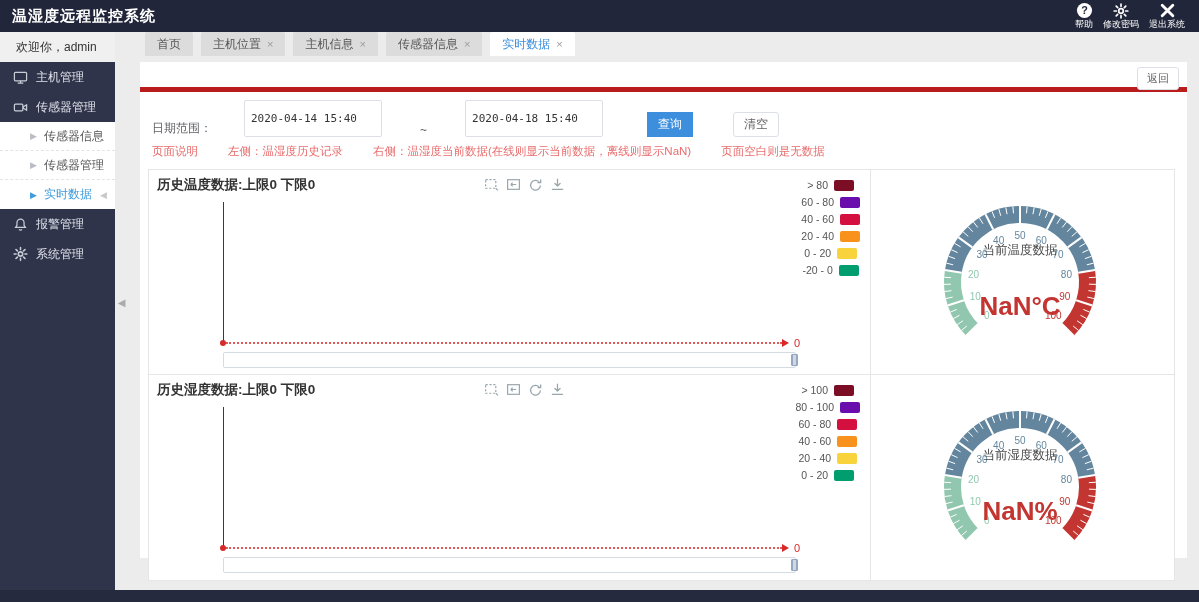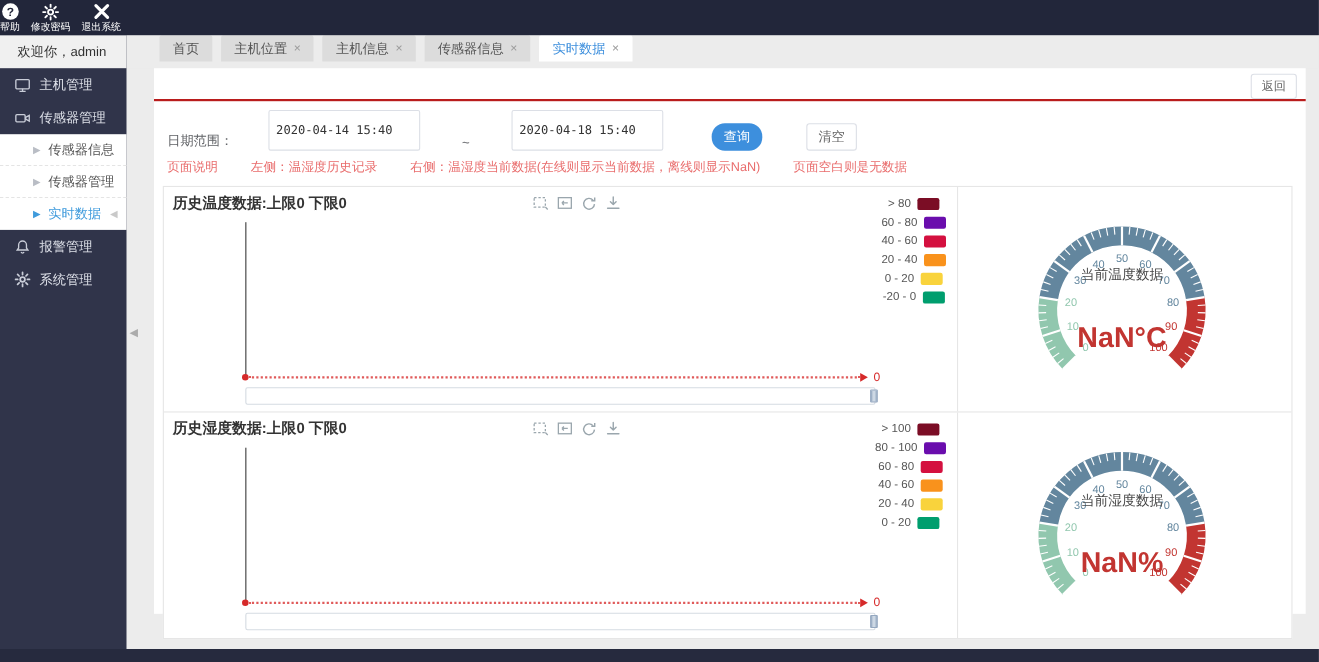--- a/index.html
+++ b/index.html
@@ -36,29 +36,29 @@
     display:flex; align-items:center; justify-content:center; color:#ababab; font-size:10px; cursor:pointer; }
 
   .main { flex:1; display:flex; flex-direction:column; }
   .tabbar { height:30px; background:#ececec; display:flex; align-items:flex-start; padding-left:30px; gap:8px; }
   .tab { height:24px; background:#dcdcdc; color:#555; font-size:12px; display:flex; align-items:center;
     padding:0 12px; gap:6px; border-radius:2px 2px 0 0; cursor:pointer; white-space:nowrap; }
   .tab.active { background:#fff; color:#3d8fdd; }
   .tab .close { color:#9c9c9c; font-size:11px; cursor:pointer; }
 
   .panel { background:#fff; width:1047px; margin-left:25px; height:496px; position:relative; }
-  .panel-toolbar { height:30px; border-bottom:2px solid #b91c1c; position:relative; }
+  .panel-toolbar { height:30px; border-bottom:5px solid #b91c1c; position:relative; }
   .back-btn { position:absolute; right:8px; top:5px; font-size:11px; color:#666; background:#fff;
     border:1px solid #dcdfe6; border-radius:3px; padding:3px 9px; cursor:pointer; }
 
   .filter-row { display:flex; align-items:flex-end; margin:8px 0 0 12px; font-size:12px; color:#606266;gap:32px; }
   .filter-row .sep { margin:0 6px; color:#606266; }
   .date-input { width:138px; height:37px; border:1px solid #dcdfe6; border-radius:2px;
     font-family:"DejaVu Sans Mono","Liberation Mono",monospace; font-size:11px; color:#333; padding:0 6px; }
-  .btn-primary { margin-left:12px; background:#3d8fdd; color:#fff; border:none; border-radius:12px;
+  .btn-primary { margin-left:12px; background:#3d8fdd; color:#fff; border:none; border-radius:0;
     font-size:12px; padding:4px 11px; cursor:pointer; }
   .btn-plain { margin-left:8px; background:#fff; color:#666; border:1px solid #dcdfe6; border-radius:3px;
     font-size:12px; padding:3px 10px; cursor:pointer; }
 
   .notice { margin:7px 0 0 12px; font-size:11.5px; color:#e96c6c; display:flex; }
   .notice span { margin-right:30px; }
 
   
   .charts { margin:10px 12px 0 8px; border:1px solid #e6e6e6; background:#fff; }
   .chart-row { display:flex; height:205px; }
@@ -85,20 +85,21 @@
   .lg-label { font-size:10.5px; color:#555; }
   .lg-swatch { width:20px; height:11px; border-radius:2px; }
   .gauge-svg { position:absolute; left:50%; top:0; transform:translateX(-50%); }
 
   .footer { position:absolute; left:0; bottom:0; width:1199px; height:12px; background:#262a3e; }
 </style>
 </head>
 <body>
 
 <header class="app-header">
+  <div class="app-title">温湿度远程监控系统</div>
   <div class="h-actions" id="header-actions">
       <div class="h-action">
         <span class="icon">
           <svg width="17" height="17" viewBox="0 0 18 18">
             <circle cx="9" cy="9" r="8" fill="currentColor"></circle>
             <text x="9" y="13" text-anchor="middle" font-size="11.5" font-weight="bold" fill="#22263a">?</text>
           </svg>
         </span>
         <span class="h-label">帮助</span>
       </div>

